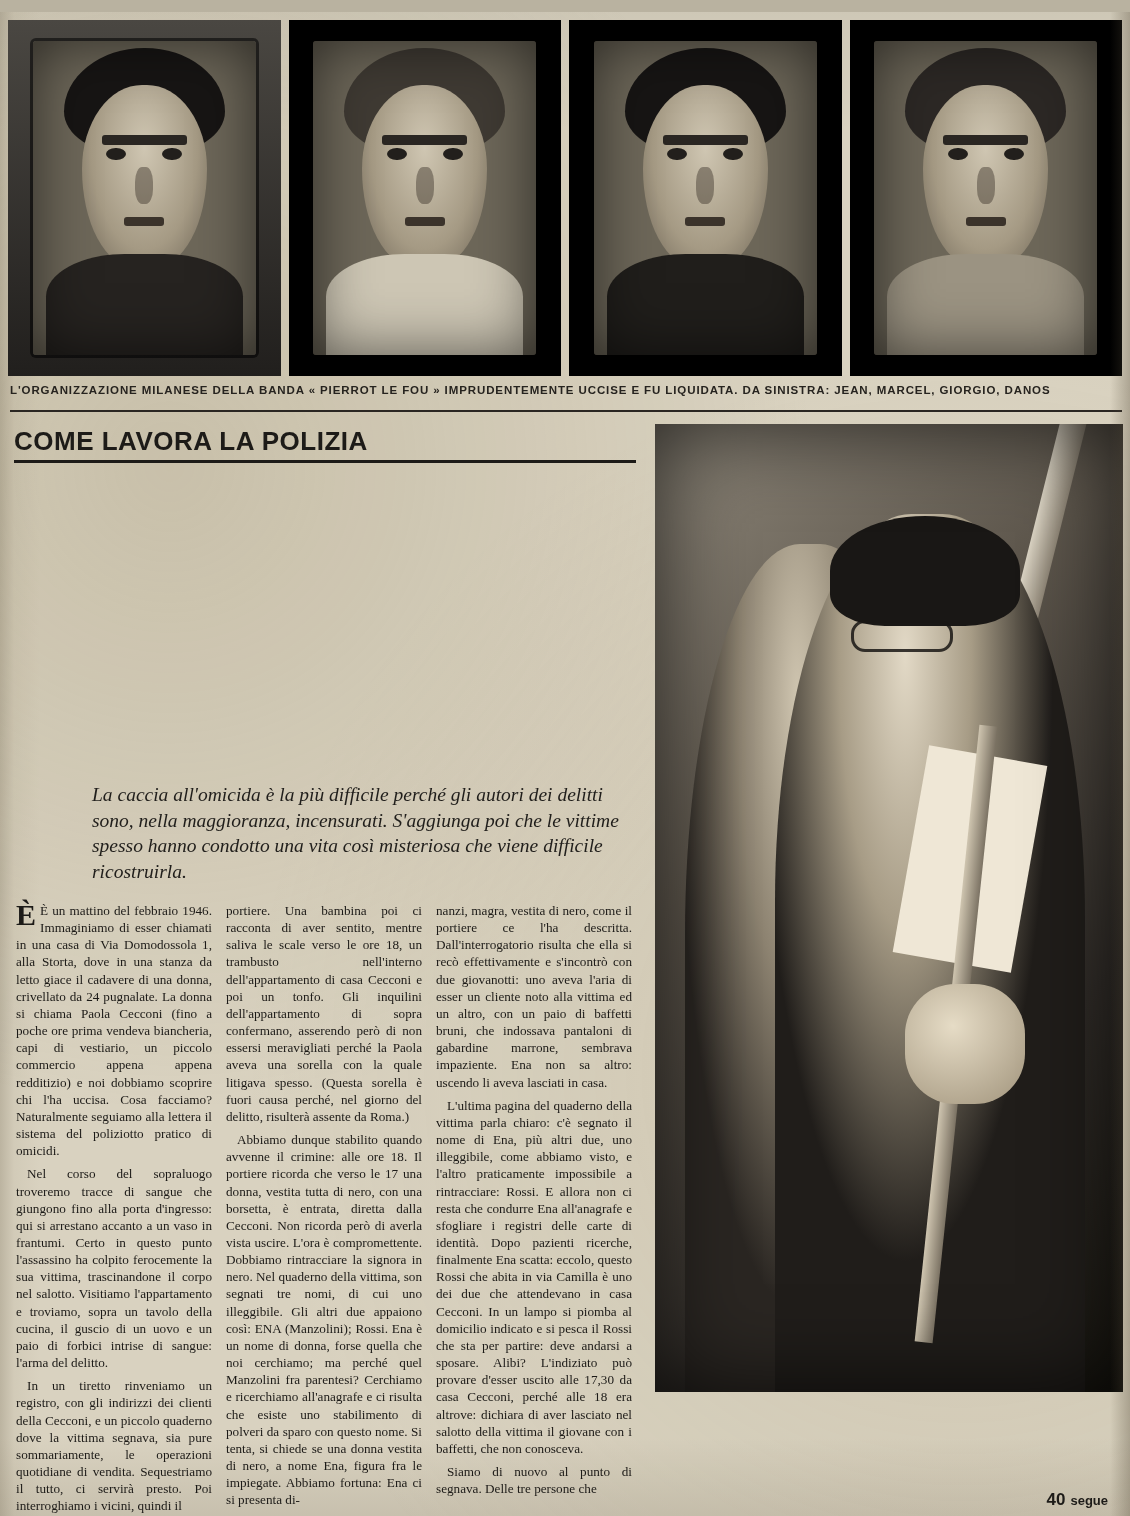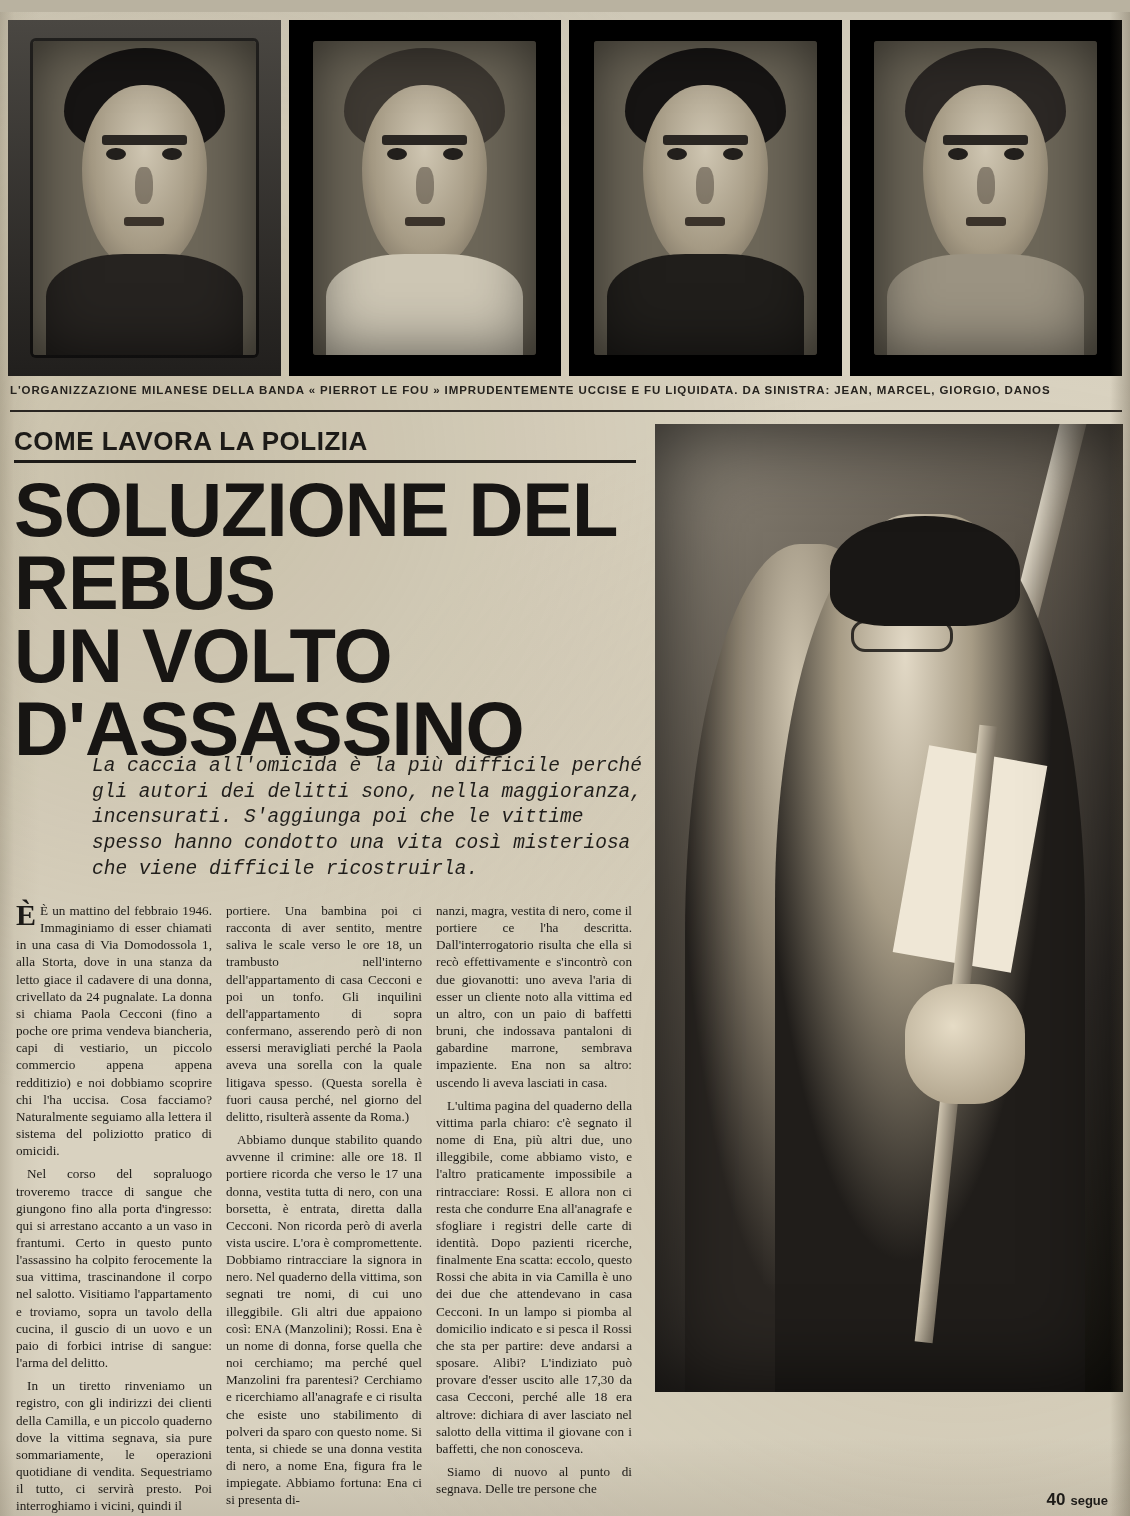--- a/index.html
+++ b/index.html
@@ -47,22 +47,22 @@
 
   .kicker{position:absolute;left:14px;top:414px;font-family:"Liberation Sans",sans-serif;font-weight:800;
       font-size:26px;letter-spacing:.5px;color:#1d1b18;}
   .kicker-rule{position:absolute;left:14px;top:448px;width:622px;height:3px;background:#1d1b18;}
 
   .headline{position:absolute;left:14px;top:462px;width:650px;font-family:"Liberation Sans",sans-serif;
       font-weight:800;color:#171513;line-height:.96;}
   .headline .l1{font-size:76px;letter-spacing:-1px;}
   .headline .l2{font-size:76px;letter-spacing:-1px;}
 
-  .standfirst{position:absolute;left:92px;top:742px;width:552px;font-style:italic;font-size:19.5px;
-      line-height:1.32;color:#201e1b;font-family:Liberation Mono, monospace;}
+  .standfirst{position:absolute;left:92px;top:770px;width:552px;font-style:italic;font-size:19.5px;
+      line-height:1.32;color:#201e1b;font-family:Liberation Serif, serif;}
 
   
   .mainphoto{position:absolute;left:655px;top:412px;width:468px;height:968px;overflow:hidden;background:#1d1b19;}
   .mp-bg{position:absolute;inset:0;background:
       linear-gradient(135deg,#8e877a 0%,#5d564c 35%,#2f2b27 70%,#17150f 100%);}
   .mp-pole{position:absolute;right:32px;top:-20px;width:26px;height:700px;background:linear-gradient(90deg,#d9d2c2,#8d8475);transform:rotate(14deg);transform-origin:top;}
   .mp-manA{position:absolute;left:30px;top:120px;width:250px;height:850px;background:radial-gradient(ellipse at 45% 18%,#cfc5b0 0%,#8c8270 30%,#2a2622 62%);border-radius:46% 46% 0 0;}
   .mp-manB{position:absolute;left:120px;top:90px;width:310px;height:880px;background:radial-gradient(ellipse at 42% 16%,#e2d9c6 0%,#a79c86 26%,#201d1a 58%);border-radius:44% 46% 0 0;}
   .mp-hairB{position:absolute;left:175px;top:92px;width:190px;height:110px;background:#191715;border-radius:52% 52% 30% 30%;}
   .mp-glass{position:absolute;left:196px;top:196px;width:96px;height:26px;border:3px solid rgba(25,22,20,.85);border-radius:14px;}
@@ -157,24 +157,20 @@
         </div>
     </div>
   </div>
 
   <div class="strip-caption">L'ORGANIZZAZIONE MILANESE DELLA BANDA « PIERROT LE FOU » IMPRUDENTEMENTE UCCISE E FU LIQUIDATA. DA SINISTRA: JEAN, MARCEL, GIORGIO, DANOS</div>
   <div class="rule-top"></div>
 
   <div class="kicker">COME LAVORA LA POLIZIA</div>
   <div class="kicker-rule"></div>
 
-  <div class="headline">
-    <div class="l1">SOLUZIONE DEL REBUS</div>
-    <div class="l2">UN VOLTO D'ASSASSINO</div>
-  </div>
 
   <div class="standfirst">La caccia all'omicida è la più difficile perché gli autori dei delitti sono, nella maggioranza, incensurati. S'aggiunga poi che le vittime spesso hanno condotto una vita così misteriosa che viene difficile ricostruirla.</div>
 
   <div class="mainphoto">
     <div class="mp-bg"></div>
     <div class="mp-pole"></div>
     <div class="mp-manA"></div>
     <div class="mp-manB"></div>
     <div class="mp-hairB"></div>
     <div class="mp-glass"></div>
@@ -182,21 +178,21 @@
     <div class="mp-stick"></div>
     <div class="mp-hand"></div>
     <div class="mp-vign"></div>
   </div>
 
 
   <div class="cols">
     <div class="col">
       <p class="first"><span class="dropcap">È</span><span>È un mattino del febbraio 1946. Immaginiamo di esser chiamati in una casa di Via Domodossola 1, alla Storta, dove in una stanza da letto giace il cadavere di una donna, crivellato da 24 pugnalate. La donna si chiama Paola Cecconi (fino a poche ore prima vendeva biancheria, capi di vestiario, un piccolo commercio appena appena redditizio) e noi dobbiamo scoprire chi l'ha uccisa. Cosa facciamo? Naturalmente seguiamo alla lettera il sistema del poliziotto pratico di omicidi.</span></p>
       <p>Nel corso del sopraluogo troveremo tracce di sangue che giungono fino alla porta d'ingresso: qui si arrestano accanto a un vaso in frantumi. Certo in questo punto l'assassino ha colpito ferocemente la sua vittima, trascinandone il corpo nel salotto. Visitiamo l'appartamento e troviamo, sopra un tavolo della cucina, il guscio di un uovo e un paio di forbici intrise di sangue: l'arma del delitto.</p>
-      <p>In un tiretto rinveniamo un registro, con gli indirizzi dei clienti della Camilla, e un piccolo quaderno dove la vittima segnava, sia pure sommariamente, le operazioni quotidiane di vendita. Sequestriamo il tutto, ci servirà presto. Poi interroghiamo i vicini, quindi il</p>
+      <p>In un tiretto rinveniamo un registro, con gli indirizzi dei clienti della Cecconi, e un piccolo quaderno dove la vittima segnava, sia pure sommariamente, le operazioni quotidiane di vendita. Sequestriamo il tutto, ci servirà presto. Poi interroghiamo i vicini, quindi il</p>
     </div>
     <div class="col">
       <p class="first">portiere. Una bambina poi ci racconta di aver sentito, mentre saliva le scale verso le ore 18, un trambusto nell'interno dell'appartamento di casa Cecconi e poi un tonfo. Gli inquilini dell'appartamento di sopra confermano, asserendo però di non essersi meravigliati perché la Paola aveva una sorella con la quale litigava spesso. (Questa sorella è fuori causa perché, nel giorno del delitto, risulterà assente da Roma.)</p>
       <p>Abbiamo dunque stabilito quando avvenne il crimine: alle ore 18. Il portiere ricorda che verso le 17 una donna, vestita tutta di nero, con una borsetta, è entrata, diretta dalla Cecconi. Non ricorda però di averla vista uscire. L'ora è compromettente. Dobbiamo rintracciare la signora in nero. Nel quaderno della vittima, son segnati tre nomi, di cui uno illeggibile. Gli altri due appaiono così: ENA (Manzolini); Rossi. Ena è un nome di donna, forse quella che noi cerchiamo; ma perché quel Manzolini fra parentesi? Cerchiamo e ricerchiamo all'anagrafe e ci risulta che esiste uno stabilimento di polveri da sparo con questo nome. Si tenta, si chiede se una donna vestita di nero, a nome Ena, figura fra le impiegate. Abbiamo fortuna: Ena ci si presenta di-</p>
     </div>
     <div class="col">
       <p class="first">nanzi, magra, vestita di nero, come il portiere ce l'ha descritta. Dall'interrogatorio risulta che ella si recò effettivamente e s'incontrò con due giovanotti: uno aveva l'aria di esser un cliente noto alla vittima ed un altro, con un paio di baffetti bruni, che indossava pantaloni di gabardine marrone, sembrava impaziente. Ena non sa altro: uscendo li aveva lasciati in casa.</p>
       <p>L'ultima pagina del quaderno della vittima parla chiaro: c'è segnato il nome di Ena, più altri due, uno illeggibile, come abbiamo visto, e l'altro praticamente impossibile a rintracciare: Rossi. E allora non ci resta che condurre Ena all'anagrafe e sfogliare i registri delle carte di identità. Dopo pazienti ricerche, finalmente Ena scatta: eccolo, questo Rossi che abita in via Camilla è uno dei due che attendevano in casa Cecconi. In un lampo si piomba al domicilio indicato e si pesca il Rossi che sta per partire: deve andarsi a sposare. Alibi? L'indiziato può provare d'esser uscito alle 17,30 da casa Cecconi, perché alle 18 era altrove: dichiara di aver lasciato nel salotto della vittima il giovane con i baffetti, che non conosceva.</p>
       <p>Siamo di nuovo al punto di segnava. Delle tre persone che</p>
     </div>

